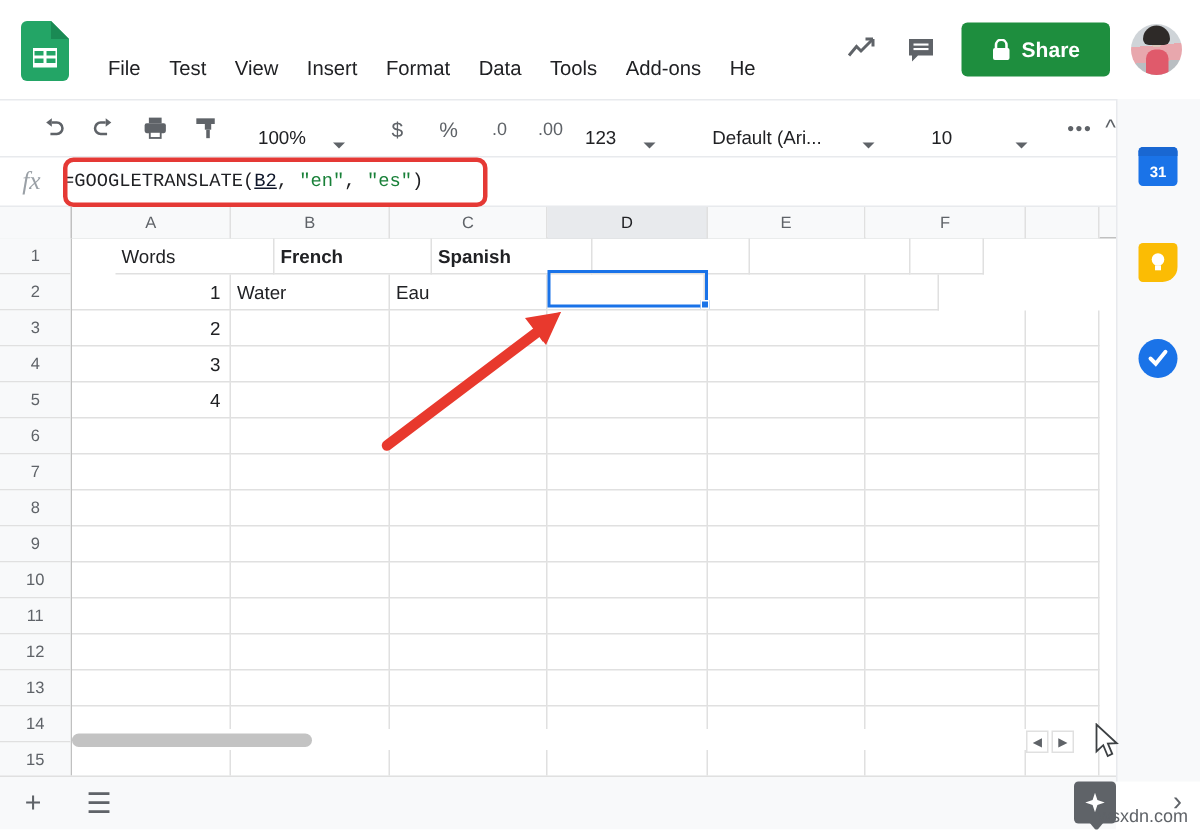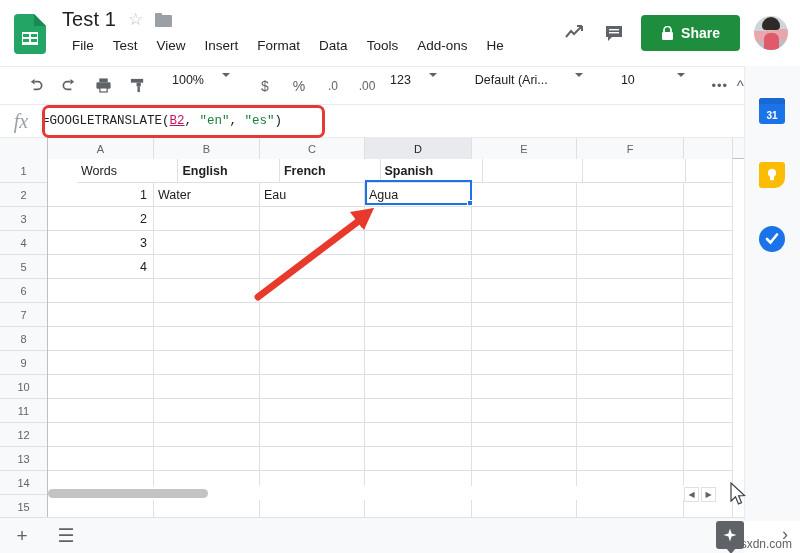--- a/index.html
+++ b/index.html
@@ -75,39 +75,39 @@
     display: flex; align-items: center; gap: 0px;
     border-top: 1px solid #e8eaed;
     background:#fff;
   }
   .tb-item {
     display: flex; align-items: center; justify-content: center;
     height: 26px; min-width: 26px; color: #5f6368; font-size: 13px;
     margin: 0 4px; cursor: pointer;
   }
   .tb-sep { width: 1px; height: 20px; background: #dadce0; margin: 0 6px; }
-  .tb-select { display:flex; align-items:flex-start; gap:18px; padding: 0 6px; height:26px; color:#202124; font-size:12.5px; cursor:pointer;}
+  .tb-select { display:flex; align-items:flex-end; gap:18px; padding: 0 6px; height:26px; color:#202124; font-size:12.5px; cursor:pointer;}
   .caret { width:0;height:0;border-left:4px solid transparent;border-right:4px solid transparent;border-top:4px solid #5f6368;}
   .zoom-val { font-size: 12.5px; color:#202124; }
   .fontname { width: 82px; overflow:hidden; white-space:nowrap; text-overflow:ellipsis; font-size:12.5px;}
   .fontsize { width: 26px; text-align:center; font-size:12.5px;}
   .collapse-chev { margin-left:auto; margin-right:12px; color:#5f6368; font-size:15px; }
 
   
   .formula-bar {
     position: absolute; left: 0; top: 104px; width: 744px; height: 34px;
     border-top: 1px solid #e8eaed; border-bottom:1px solid #e8eaed;
     background: #fff; display:flex; align-items:center;
   }
-  .fx { width: 42px; text-align:center; font-style: italic; color:#9aa0a6; font-size:20px; font-family:"Liberation Serif", serif;}
+  .fx { width: 42px; text-align:center; font-style: italic; color:#9aa0a6; font-size:17px; font-family:"Liberation Serif", serif;}
   .formula-text {
     font-family: "Liberation Mono", monospace; font-size: 12.5px; color:#202124;
     white-space: pre;
   }
-  .tok-ref { color: #be185d; text-decoration: underline; }
+  .tok-ref { color: #0f172a; text-decoration: underline; }
   .tok-str { color: #188038; }
   .redbox {
     position: absolute; left: 42px; top: 105px; width: 283px; height: 33px;
     border: 3px solid #e53935; border-radius: 7px; pointer-events:none; z-index: 6;
   }
 
   
   .grid-wrap { position:absolute; left:0; top:138px; width:744px; height:362px; background:#fff; }
   .colhdr { position:absolute; left:0; top:0; height:21px; width:744px; background:#f8f9fa; border-bottom:1px solid #c0c0c0;}
   .corner { position:absolute; left:0; top:0; width:48px; height:21px; background:#f8f9fa; border-right:1px solid #c0c0c0;}
@@ -196,25 +196,20 @@
   <svg class="doc-icon" viewBox="0 0 32 40">
     <path d="M4 0 h16 l12 12 v24 a4 4 0 0 1 -4 4 H4 a4 4 0 0 1 -4 -4 V4 a4 4 0 0 1 4 -4z" fill="#23A566"></path>
     <path d="M20 0 l12 12 h-12z" fill="#1a8a54"></path>
     <rect x="8" y="18" width="16" height="13" fill="#fff"></rect>
     <rect x="9" y="20" width="6" height="3" fill="#23A566"></rect>
     <rect x="17" y="20" width="6" height="3" fill="#23A566"></rect>
     <rect x="9" y="25" width="6" height="3" fill="#23A566"></rect>
     <rect x="17" y="25" width="6" height="3" fill="#23A566"></rect>
   </svg>
 
-  <div class="title-row">
-    <span class="doc-title">Test 1</span>
-    <span class="star-icon">☆</span>
-    <span class="folder-icon"></span>
-  </div>
 
   <div class="menubar">
     <span>File</span>
     <span>Test</span>
     <span>View</span>
     <span>Insert</span>
     <span>Format</span>
     <span>Data</span>
     <span>Tools</span>
     <span>Add-ons</span>
@@ -338,32 +333,30 @@
     <div class="rh">12</div>
     <div class="rh">13</div>
     <div class="rh">14</div>
     <div class="rh">15</div>
     <div class="rh" style="height:13px;">16</div>
   </div>
 
   <div class="cells">
     <div class="grow">
       <div class="cell" style="width:106px;margin-left:29px;">Words</div>
-      <div class="cell b" style="width:106px;">English</div>
       <div class="cell b" style="width:105px;">French</div>
       <div class="cell b" style="width:107px;">Spanish</div>
       <div class="cell" style="width:105px;"></div>
       <div class="cell" style="width:107px;"></div>
       <div class="cell" style="width:49px;"></div>
     </div>
     <div class="grow">
       <div class="cell r" style="width:106px;">1</div>
       <div class="cell" style="width:106px;">Water</div>
       <div class="cell" style="width:105px;">Eau</div>
-      <div class="cell" style="width:107px;">Agua</div>
       <div class="cell" style="width:105px;"></div>
       <div class="cell" style="width:107px;"></div>
       <div class="cell" style="width:49px;"></div>
     </div>
     <div class="grow">
       <div class="cell r" style="width:106px;">2</div>
       <div class="cell" style="width:106px;"></div>
       <div class="cell" style="width:105px;"></div>
       <div class="cell" style="width:107px;"></div>
       <div class="cell" style="width:105px;"></div>

